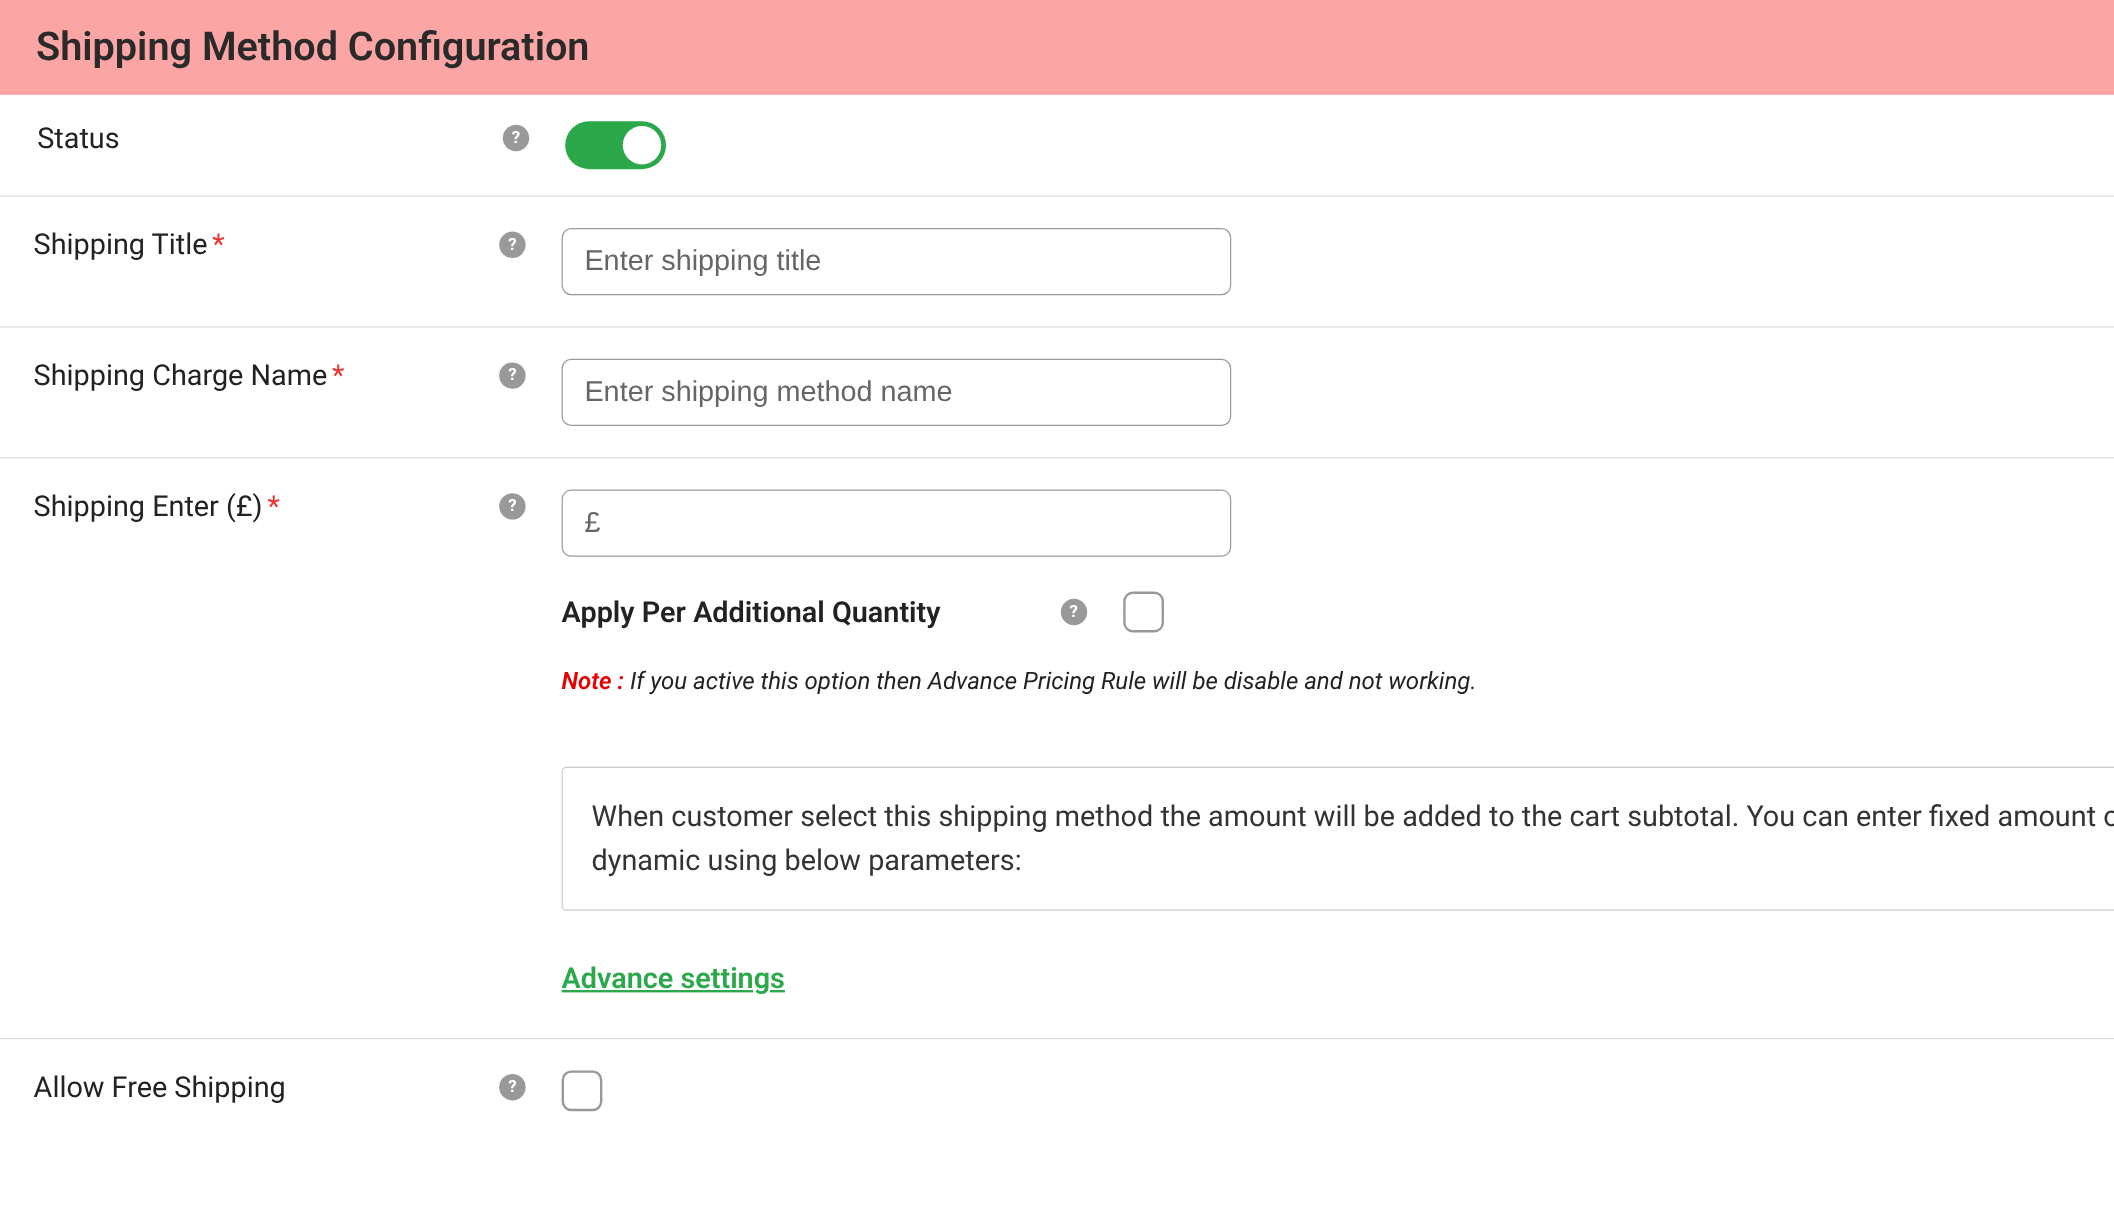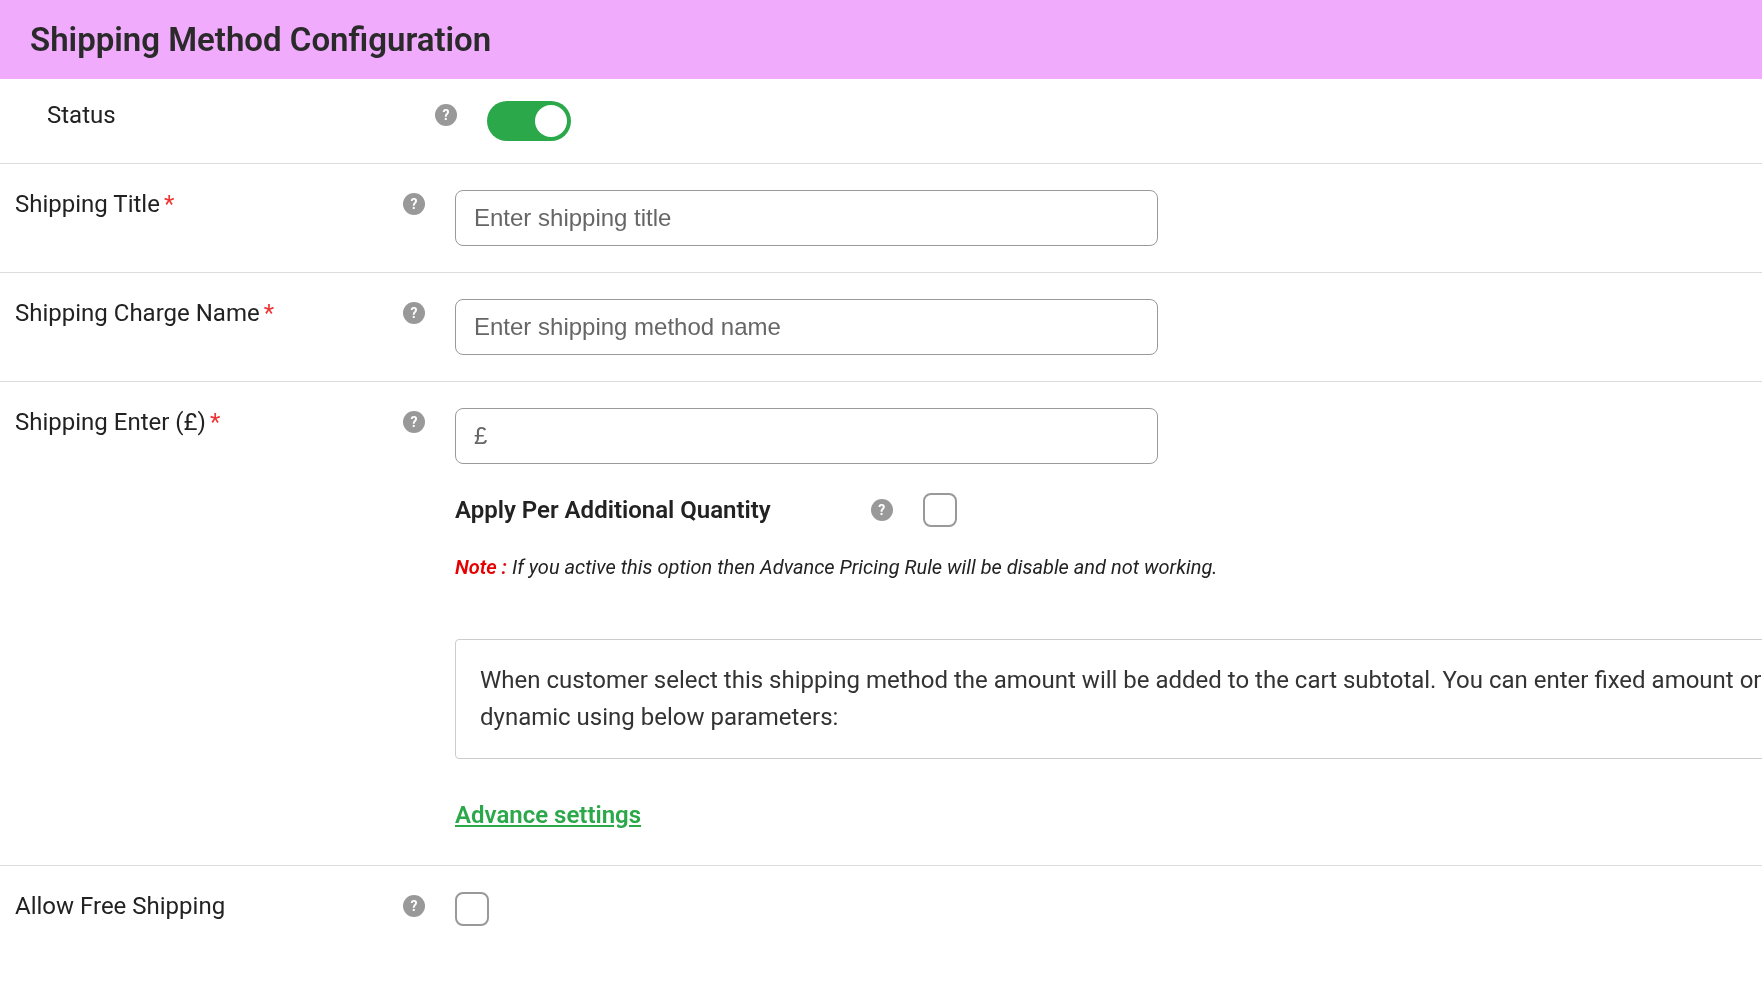--- a/index.html
+++ b/index.html
@@ -6,39 +6,38 @@
       box-sizing: border-box;
       margin: 0;
       padding: 0;
     }
     body {
       font-family: -apple-system, BlinkMacSystemFont, "Segoe UI", Roboto, Helvetica, Arial, sans-serif;
       background: #fff;
       color: #222;
     }
     .header {
-      background: #f0abfc;
+      background: #fca5a5;
       padding: 20px 30px;
     }
     .header h1 {
       font-size: 33px;
       font-weight: 600;
       color: #2a2a2a;
     }
     .form-section {
       border-bottom: 1px solid #ddd;
     }
     .form-row {
       display: flex;
       align-items: flex-start;
-      padding: 26px 15px;
+      padding: 26px 28px;
     }
     .form-row.compact {
-      padding: 22px 7px;
-      margin-left: 40px;
+      padding: 22px 31px;
     }
     .label-col {
       width: 440px;
       display: flex;
       align-items: center;
       flex-shrink: 0;
     }
     .label-text {
       font-size: 24px;
       font-weight: 400;
@@ -78,21 +77,21 @@
     .toggle-knob {
       width: 32px;
       height: 32px;
       background: #fff;
       border-radius: 50%;
       position: absolute;
       top: 4px;
       right: 4px;
     }
     .text-input {
-      width: 703px;
+      width: 558px;
       height: 56px;
       border: 1px solid #999;
       border-radius: 8px;
       padding: 0 18px;
       font-size: 24px;
       color: #555;
       outline: none;
     }
     .text-input::placeholder {
       color: #666;

